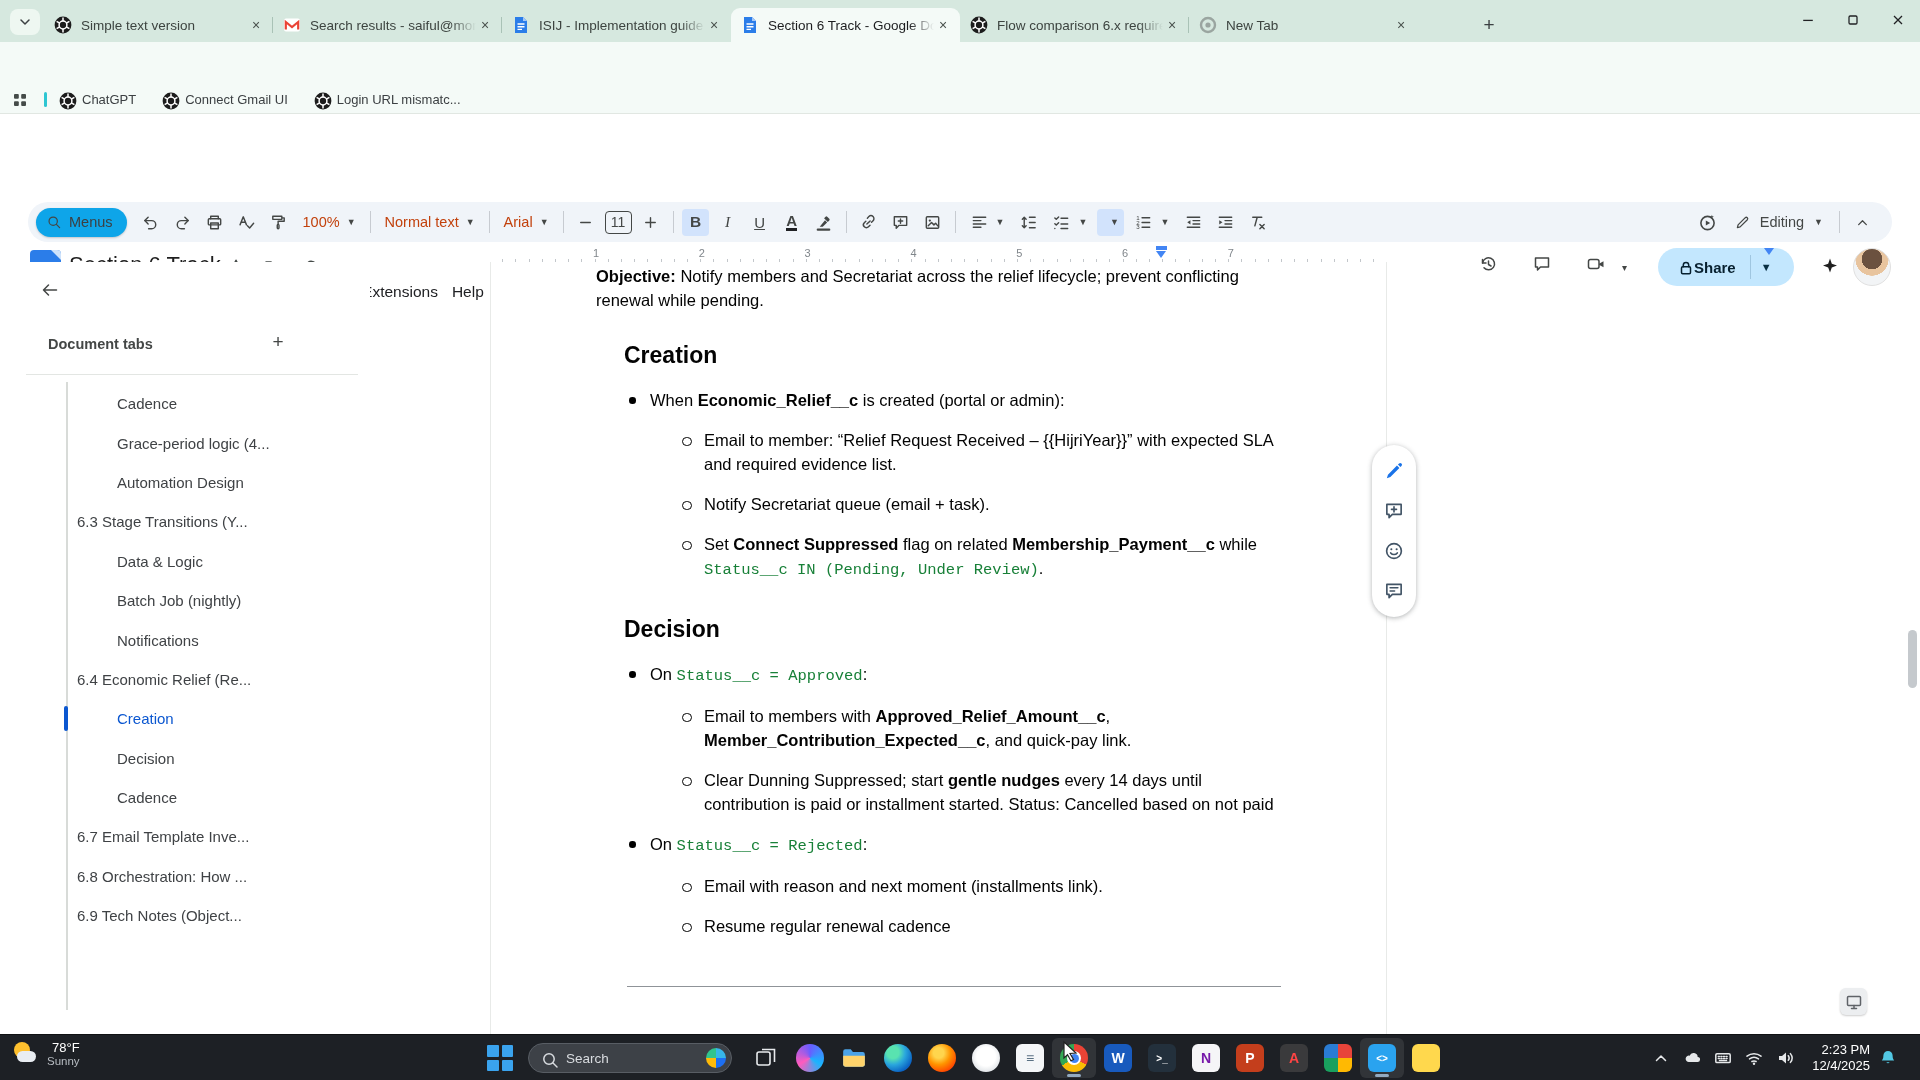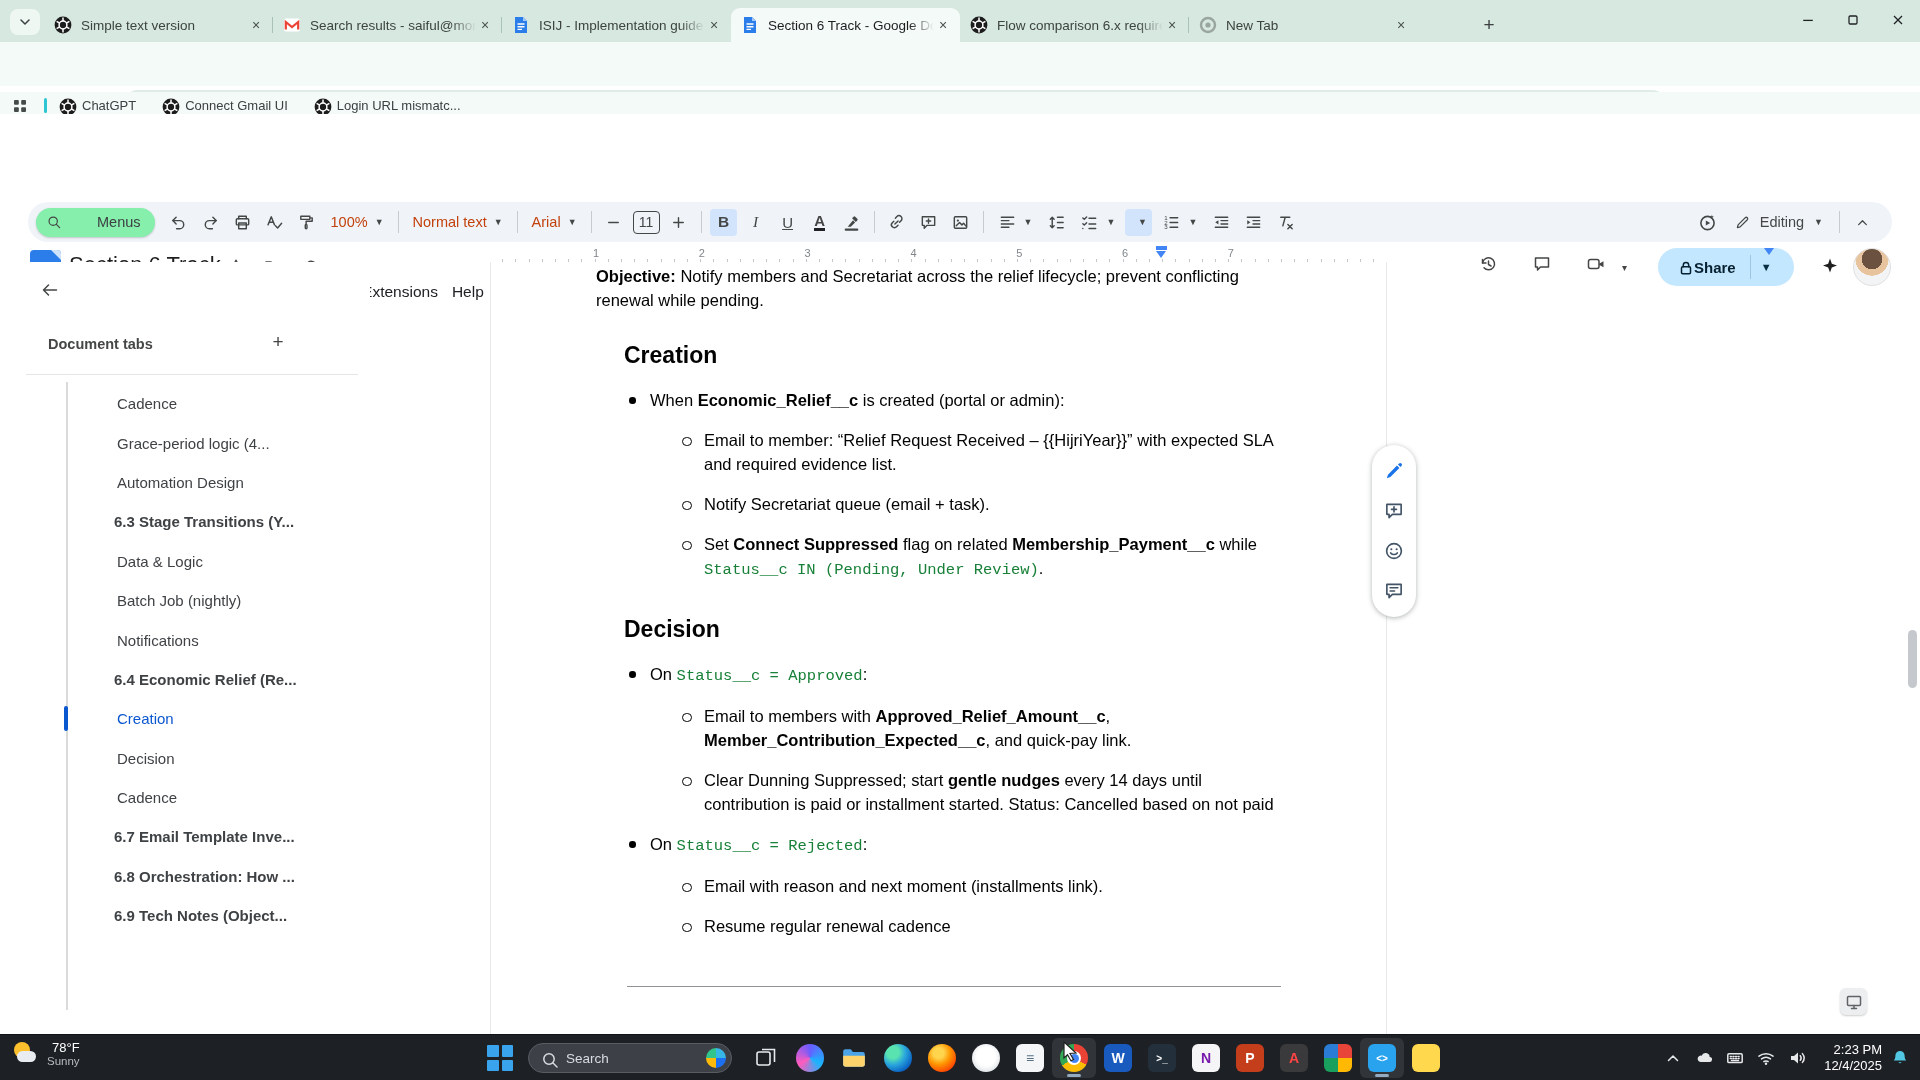--- a/index.html
+++ b/index.html
@@ -33,21 +33,21 @@
   .urlpill .tune { margin-left:12px; color:#454b49; }
   .urltext { margin-left:12px; font-size:15px; color:#1f2420; letter-spacing:.1px; flex:1; white-space:nowrap; overflow:hidden; }
   .pill-ic { width:22px; height:22px; margin-right:12px; color:#454b49; }
   .ombar-ic { position:absolute; top:52px; width:22px; height:22px; color:#40474a; }
   .teal-div { position:absolute; left:1799px; top:54px; width:3px; height:19px; border-radius:2px; background:#2ec6d2; }
   .chrome-avatar { position:absolute; left:1851px; top:50px; width:27px; height:27px; border-radius:50%;
     background:#c2185b; color:#fff; font-size:13px; font-weight:700; display:flex; align-items:center; justify-content:center; }
   .ext-lock { position:absolute; left:1727px; top:52px; width:22px; height:22px; border-radius:50%;
     border:2.5px solid #2f6fdb; display:flex; align-items:center; justify-content:center; color:#17212c; }
 
-  #bookmarks { position:absolute; left:0; top:92px; width:1920px; height:28px; background:#f4faf7;
+  #bookmarks { position:absolute; left:0; top:86px; width:1920px; height:28px; background:#f4faf7;
     border-bottom:1px solid #e1e7e2; display:flex; align-items:center; }
   .bk-grid { margin-left:10px; color:#454b49; }
   .bk-teal { width:3px; height:15px; border-radius:2px; background:#2ec6d2; margin:0 12px 0 14px; }
   .bkitem { display:flex; align-items:center; margin-right:26px; color:#3c4043; font-size:13px; }
   .bkitem .fav { width:16px; height:16px; margin-right:7px; }
 
   
   #docshead { position:absolute; left:0; top:114px; width:1920px; height:86px; background:#fff; }
   .doclogo { position:absolute; left:30px; top:136px; width:31px; height:42px; background:#2b7de9; border-radius:4px; }
   .doclogo:before { content:""; position:absolute; left:7px; top:12px; width:17px; height:3px; background:#fff;
@@ -66,22 +66,22 @@
   .sharebtn .div { width:1px; height:24px; background:#9fc6e0; margin-left:14px; }
   .sharebtn .car { margin-left:10px; font-size:11px; color:#083044; }
   .gem { position:absolute; left:1820px; top:142px; width:22px; height:22px; color:#1f1f1f; }
   .docs-avatar { position:absolute; left:1853px; top:134px; width:38px; height:38px; border-radius:50%;
     background:radial-gradient(circle at 50% 28%, #6b513f 0 32%, #e8c49e 33% 52%, #f2f4f6 53% 100%);
     border:1px solid #e0e0e0; }
 
   
   #toolbar { position:absolute; left:28px; top:202px; width:1864px; height:40px; border-radius:20px;
     background:#f0f4f9; display:flex; align-items:center; padding-left:8px; color:#444746; }
-  .tb-menus { background:#86efac; border-radius:15px; height:29px; display:flex; align-items:center;
-    padding:0 14px 0 10px; box-shadow:0 1px 2px rgba(60,64,67,.25); margin-right:8px;gap:28px; }
+  .tb-menus { background:#0ea5e9; border-radius:15px; height:29px; display:flex; align-items:center;
+    padding:0 14px 0 10px; box-shadow:0 1px 2px rgba(60,64,67,.25); margin-right:8px; }
   .tb-menus .lbl { font-size:14.5px; color:#3c4043; margin-left:7px; }
   .tbtn { width:27px; height:27px; margin:0 2.5px; border-radius:4px; display:flex; align-items:center;
     justify-content:center; }
   .tbtn.active { background:#d2e3fc; }
   .tb-sep { width:1px; height:22px; background:#c7cbd1; margin:0 6px; }
   .tb-drop { display:flex; align-items:center; height:27px; border-radius:4px; padding:0 6px; margin:0 2px; }
   .tb-drop .lbl { font-size:14.5px; color:#c2410c; }
   .tb-drop .car { font-size:9px; margin-left:7px; color:#444746; }
   .fs-box { width:27px; height:23px; border:1.4px solid #444746; border-radius:4px; font-size:14px;
     display:flex; align-items:center; justify-content:center; margin:0 3px; color:#444746; }
@@ -106,21 +106,21 @@
   #sidebar { position:absolute; left:0; top:262px; width:370px; height:772px; background:#fff; }
   .back-btn { position:absolute; left:40px; top:18px; width:30px; height:30px; color:#444746; }
   .dt-head { position:absolute; left:48px; top:74px; font-size:14.5px; font-weight:600; color:#444746; }
   .dt-plus { position:absolute; left:266px; top:68px; width:24px; height:24px; color:#444746; font-size:19px;
     display:flex; align-items:center; justify-content:center; }
   .dt-div { position:absolute; left:26px; top:112px; width:332px; height:1px; background:#e3e6e3; }
   .guide { position:absolute; left:66px; top:120px; width:1.5px; height:628px; background:#d8dbd8; }
   .sb-items { position:absolute; left:0; top:122px; width:360px; }
   .sb-item { height:39.4px; display:flex; align-items:center; font-size:15px; color:#3f4245; position:relative;
     white-space:nowrap; overflow:hidden; }
-  .sb-item.l1 { padding-left:114px;font-weight:bold; } .sb-item.l2 { padding-left:117px; }
+  .sb-item.l1 { padding-left:77px; } .sb-item.l2 { padding-left:117px; }
   .sb-item.on { color:#0b57d0; font-weight:500; }
   .sb-item.on:before { content:""; position:absolute; left:64px; top:7px; width:3.5px; height:25px;
     border-radius:3px; background:#0b57d0; }
 
   
   #page { position:absolute; left:490px; top:262px; width:897px; height:772px; background:#fff;
     border-left:1px solid #e8eae8; border-right:1px solid #e8eae8; padding:2px 104px 0 105px;
     font-size:16.5px; line-height:24px; color:#030303; }
   .blk { margin-top:16px; }
   .blk:first-child { margin-top:0; }
@@ -166,21 +166,21 @@
   .searchpill .bing { width:20px; height:20px; border-radius:50%; margin-right:5px;
     background:conic-gradient(#37b6e8 0 25%, #1d6ff2 25% 50%, #ffba08 50% 75%, #31c48d 75% 100%); }
   #apps { position:absolute; left:744px; top:3px; display:flex; }
   .appslot { width:44px; height:40px; display:flex; align-items:center; justify-content:center; position:relative;
     border-radius:6px; }
   .appslot.on { background:rgba(255,255,255,.09); }
   .appslot.on:after { content:""; position:absolute; bottom:1px; left:15px; width:14px; height:3px; border-radius:2px;
     background:#93aac0; }
   .appic { width:28px; height:28px; border-radius:6px; display:flex; align-items:center; justify-content:center;
     font-weight:700; color:#fff; font-size:14px; }
-  #tray { position:absolute; right:0; top:0; height:46px; display:flex; align-items:center; color:#e6e8ea; }
+  #tray { position:absolute; right:12px; top:0; height:46px; display:flex; align-items:center; color:#e6e8ea; }
   .tray-ic { width:20px; height:20px; margin-right:11px; }
   .clock { text-align:right; font-size:13px; line-height:16px; color:#fff; margin:0 8px 0 6px; }
   .bell { width:20px; height:20px; color:#52c7e3; margin-right:10px; }
 
   
   #cursor { position:absolute; left:1060px; top:1040px; width:22px; height:22px; z-index:50; }
 
   svg { display:block; }
 </style>
 </head>

